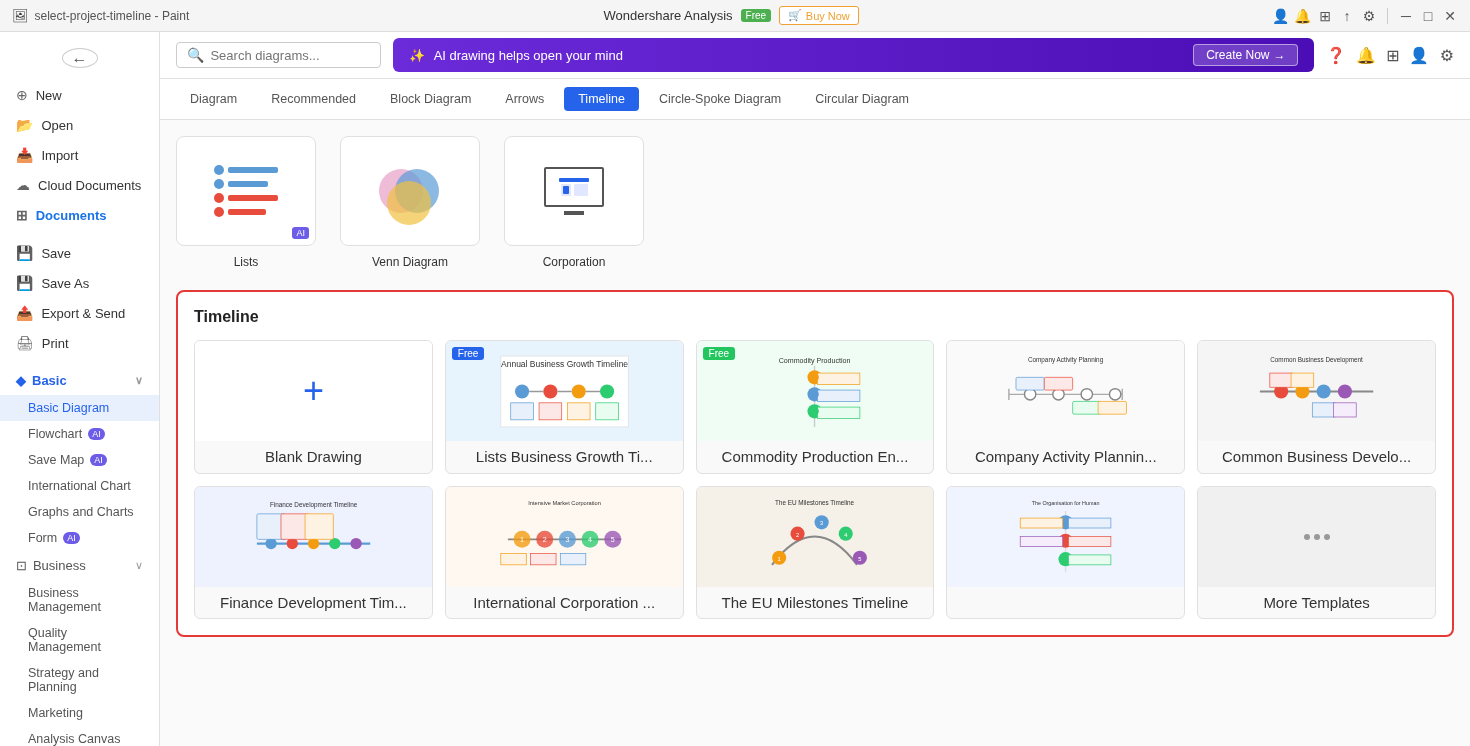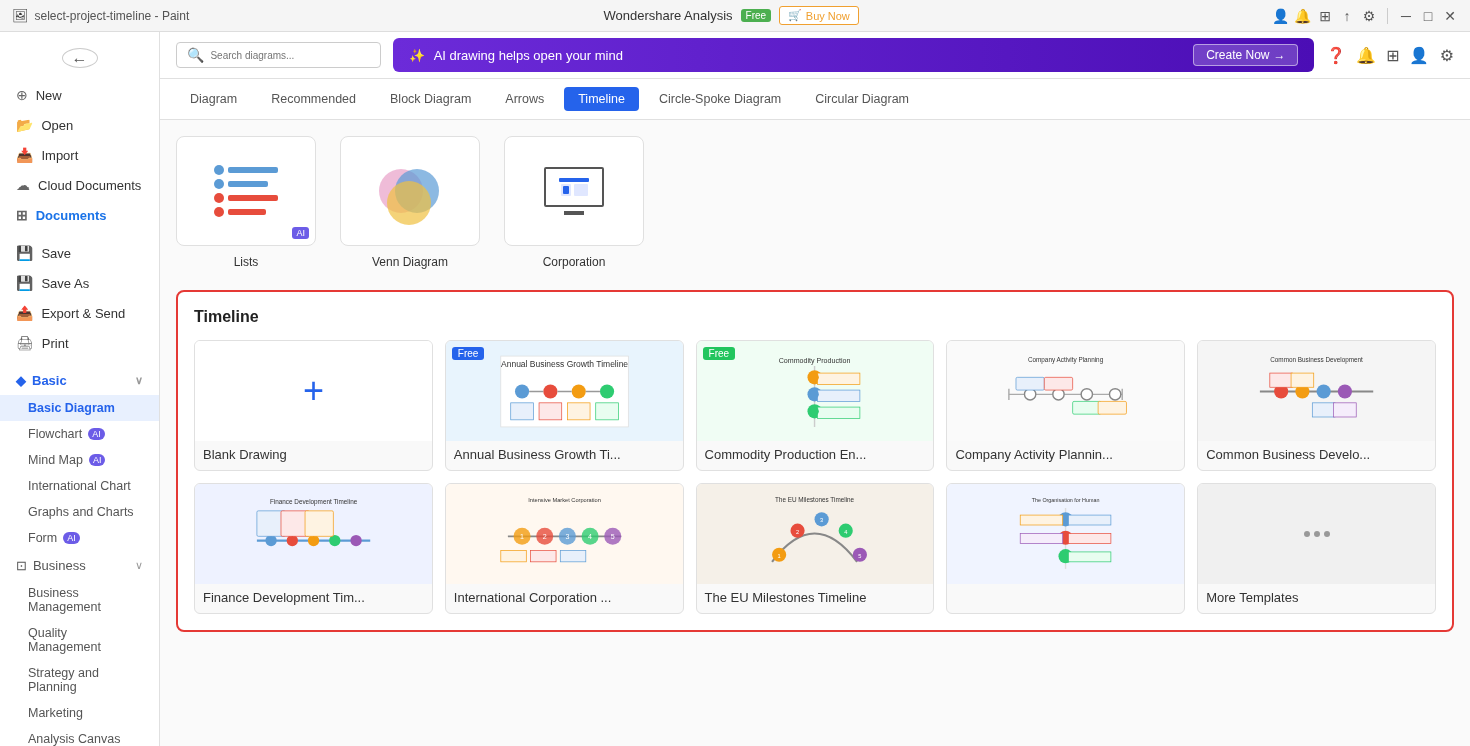--- a/index.html
+++ b/index.html
@@ -57,21 +57,21 @@
       display: flex; align-items: center; justify-content: space-between;
       padding: 7px 16px; cursor: pointer; font-size: 13px; color: #555;
     }
     .sidebar-section.active-section { color: #2563eb; font-weight: 600; }
     .sidebar-section .chevron { font-size: 11px; color: #999; }
 
     .sidebar-sub-item {
       padding: 6px 16px 6px 28px; font-size: 12.5px; color: #555; cursor: pointer;
       display: flex; align-items: center; gap: 6px;
     }
-    .sidebar-sub-item.active { color: #2563eb; font-weight: 700; background: #e8f0fe; }
+    .sidebar-sub-item.active { color: #2563eb; font-weight: 400; background: #e8f0fe; }
     .ai-badge { background: #6c5ce7; color: white; font-size: 9px; padding: 1px 4px; border-radius: 8px; }
 
     
     .content-area {
       flex: 1;
       display: flex;
       flex-direction: column;
       overflow: hidden;
       background: #fafafa;
     }
@@ -83,21 +83,21 @@
       display: flex;
       align-items: center;
       padding: 6px 16px;
       gap: 12px;
       flex-shrink: 0;
     }
     .search-box {
       display: flex; align-items: center; border: 1px solid #ccc; border-radius: 4px;
       padding: 4px 10px; gap: 6px; background: #fff;
     }
-    .search-box input { border: none; outline: none; font-size: 10px; width: 160px; }
+    .search-box input { border: none; outline: none; font-size: 13px; width: 160px; }
     .search-icon { color: #666; font-size: 14px; }
 
     .ai-banner {
       flex: 1; background: linear-gradient(90deg, #6c2bd9, #4b0db5);
       border-radius: 6px; padding: 6px 16px;
       display: flex; align-items: center; justify-content: space-between; color: white;
       font-size: 13px; cursor: pointer;
     }
     .ai-banner-left { display: flex; align-items: center; gap: 8px; }
     .create-now-btn { background: rgba(255,255,255,0.2); border: 1px solid rgba(255,255,255,0.5); color: white; padding: 3px 12px; border-radius: 4px; font-size: 12px; cursor: pointer; display: flex; align-items: center; gap: 4px; }
@@ -156,21 +156,21 @@
     .template-grid { display: grid; grid-template-columns: repeat(5, 1fr); gap: 12px; }
 
     .template-card {
       border: 1px solid #e0e0e0; border-radius: 6px; background: #f9f9f9;
       cursor: pointer; overflow: hidden; position: relative;
     }
     .template-card .card-preview {
       width: 100%; height: 100px; display: flex; align-items: center; justify-content: center;
       background: #f0f4ff; position: relative; overflow: hidden;
     }
-    .template-card .card-name { font-size: 13px; color: #333; padding: 6px 8px; text-align: left; line-height: 1.3; }
+    .template-card .card-name { font-size: 15px; color: #333; padding: 6px 8px; text-align: center; line-height: 1.3; }
     .free-badge { position: absolute; top: 6px; left: 6px; background: #2563eb; color: white; font-size: 10px; padding: 1px 6px; border-radius: 3px; }
     .green-free-badge { position: absolute; top: 6px; left: 6px; background: #22c55e; color: white; font-size: 10px; padding: 1px 6px; border-radius: 3px; }
 
     
     .blank-card .card-preview { background: #fff; border: none; }
     .plus-icon { font-size: 36px; color: #2563eb; font-weight: 300; }
 
     
     .more-card .card-preview { background: #f0f0f0; flex-direction: column; gap: 4px; }
     .dots-row { display: flex; gap: 4px; }
@@ -273,21 +273,21 @@
       <span class="chevron">∨</span>
     </div>
     <div class="sidebar-sub-item active">
       <span>Basic Diagram</span>
     </div>
     <div class="sidebar-sub-item">
       <span>Flowchart</span>
       <span class="ai-badge">AI</span>
     </div>
     <div class="sidebar-sub-item">
-      <span>Mind Map</span>
+      <span>Save Map</span>
       <span class="ai-badge">AI</span>
     </div>
     <div class="sidebar-sub-item">
       <span>International Chart</span>
     </div>
     <div class="sidebar-sub-item">
       <span>Graphs and Charts</span>
     </div>
     <div class="sidebar-sub-item">
       <span>Form</span>
@@ -454,21 +454,21 @@
                 <circle cx="80" cy="30" r="5" fill="#2ecc71"></circle>
                 <line x1="25" y1="30" x2="35" y2="30" stroke="#999" stroke-width="1"></line>
                 <line x1="45" y1="30" x2="55" y2="30" stroke="#999" stroke-width="1"></line>
                 <line x1="65" y1="30" x2="75" y2="30" stroke="#999" stroke-width="1"></line>
                 <rect x="12" y="38" width="16" height="12" fill="#e8f0fb" stroke="#5b9bd5" stroke-width="0.5"></rect>
                 <rect x="32" y="38" width="16" height="12" fill="#fde8e8" stroke="#e74c3c" stroke-width="0.5"></rect>
                 <rect x="52" y="38" width="16" height="12" fill="#fef3e2" stroke="#f39c12" stroke-width="0.5"></rect>
                 <rect x="72" y="38" width="16" height="12" fill="#e8fdf0" stroke="#2ecc71" stroke-width="0.5"></rect>
               </svg>
             </div>
-            <div class="card-name">Annual Business Growth Ti...</div>
+            <div class="card-name">Lists Business Growth Ti...</div>
           </div>
 
           <div class="template-card">
             <div class="card-preview" style="background:#f0fdf4;">
               <span class="green-free-badge">Free</span>
               <svg viewBox="0 0 100 60" class="preview-svg">
                 <text x="50" y="10" text-anchor="middle" font-size="5" fill="#333">Commodity Production</text>
                 <line x1="50" y1="12" x2="50" y2="55" stroke="#ccc" stroke-width="1"></line>
                 <circle cx="50" cy="20" r="5" fill="#f39c12"></circle>
                 <rect x="52" y="17" width="30" height="8" fill="#fef3e2" stroke="#f39c12" stroke-width="0.5"></rect>

